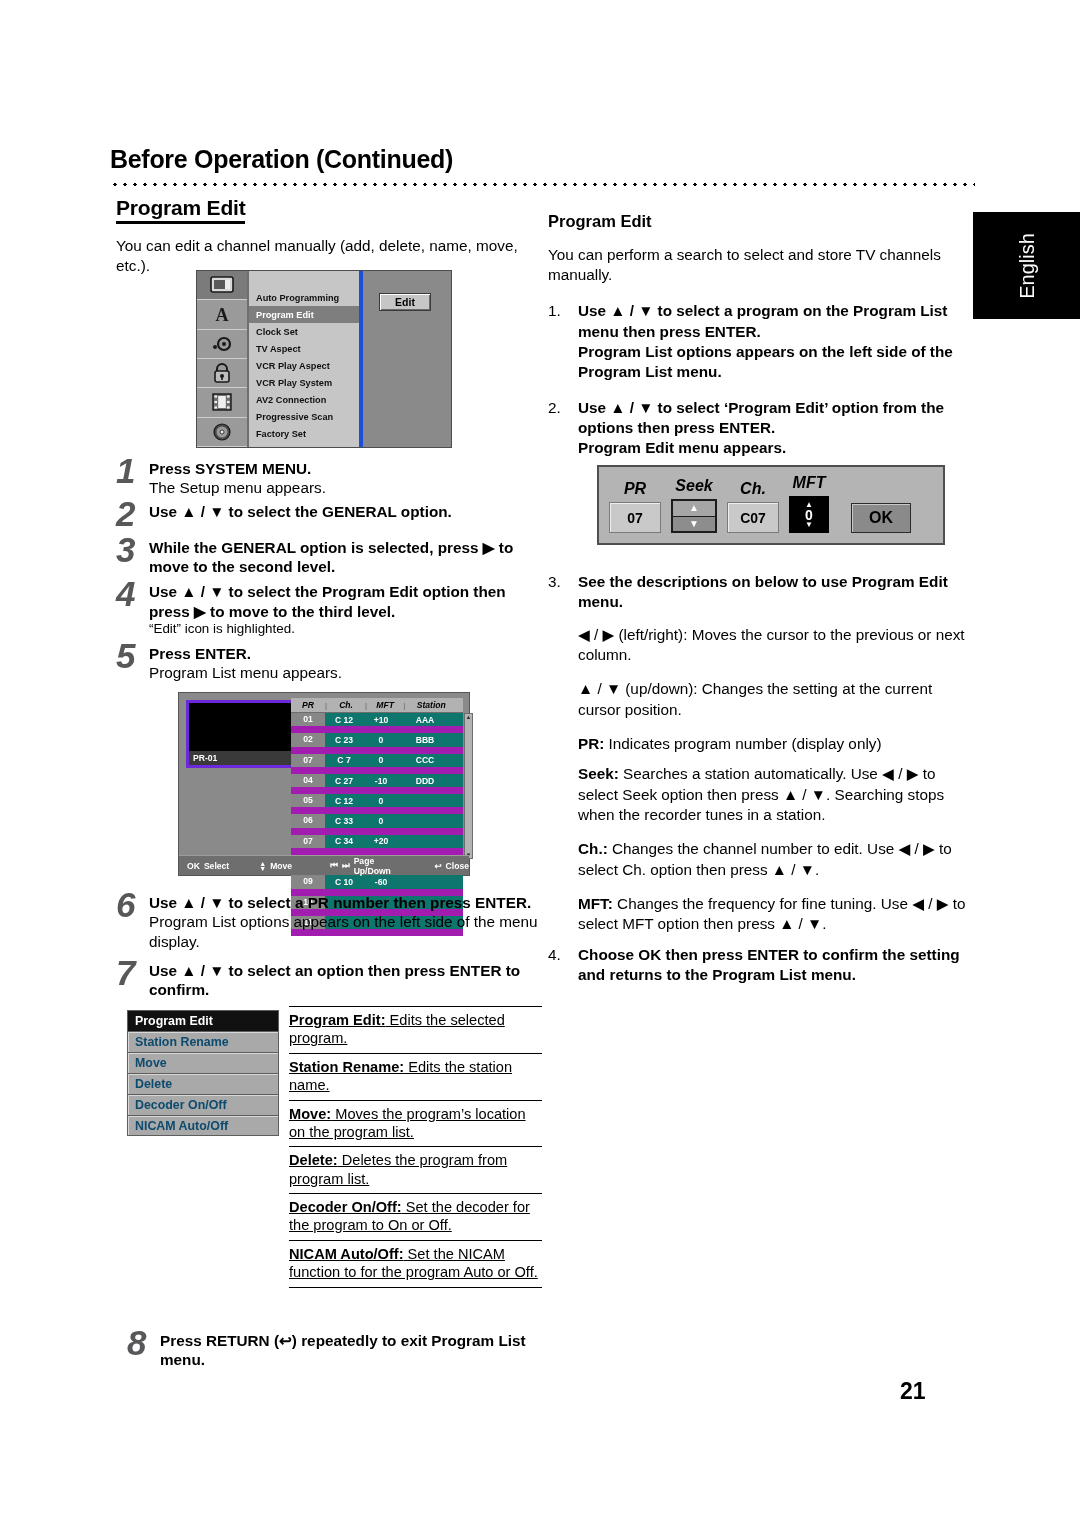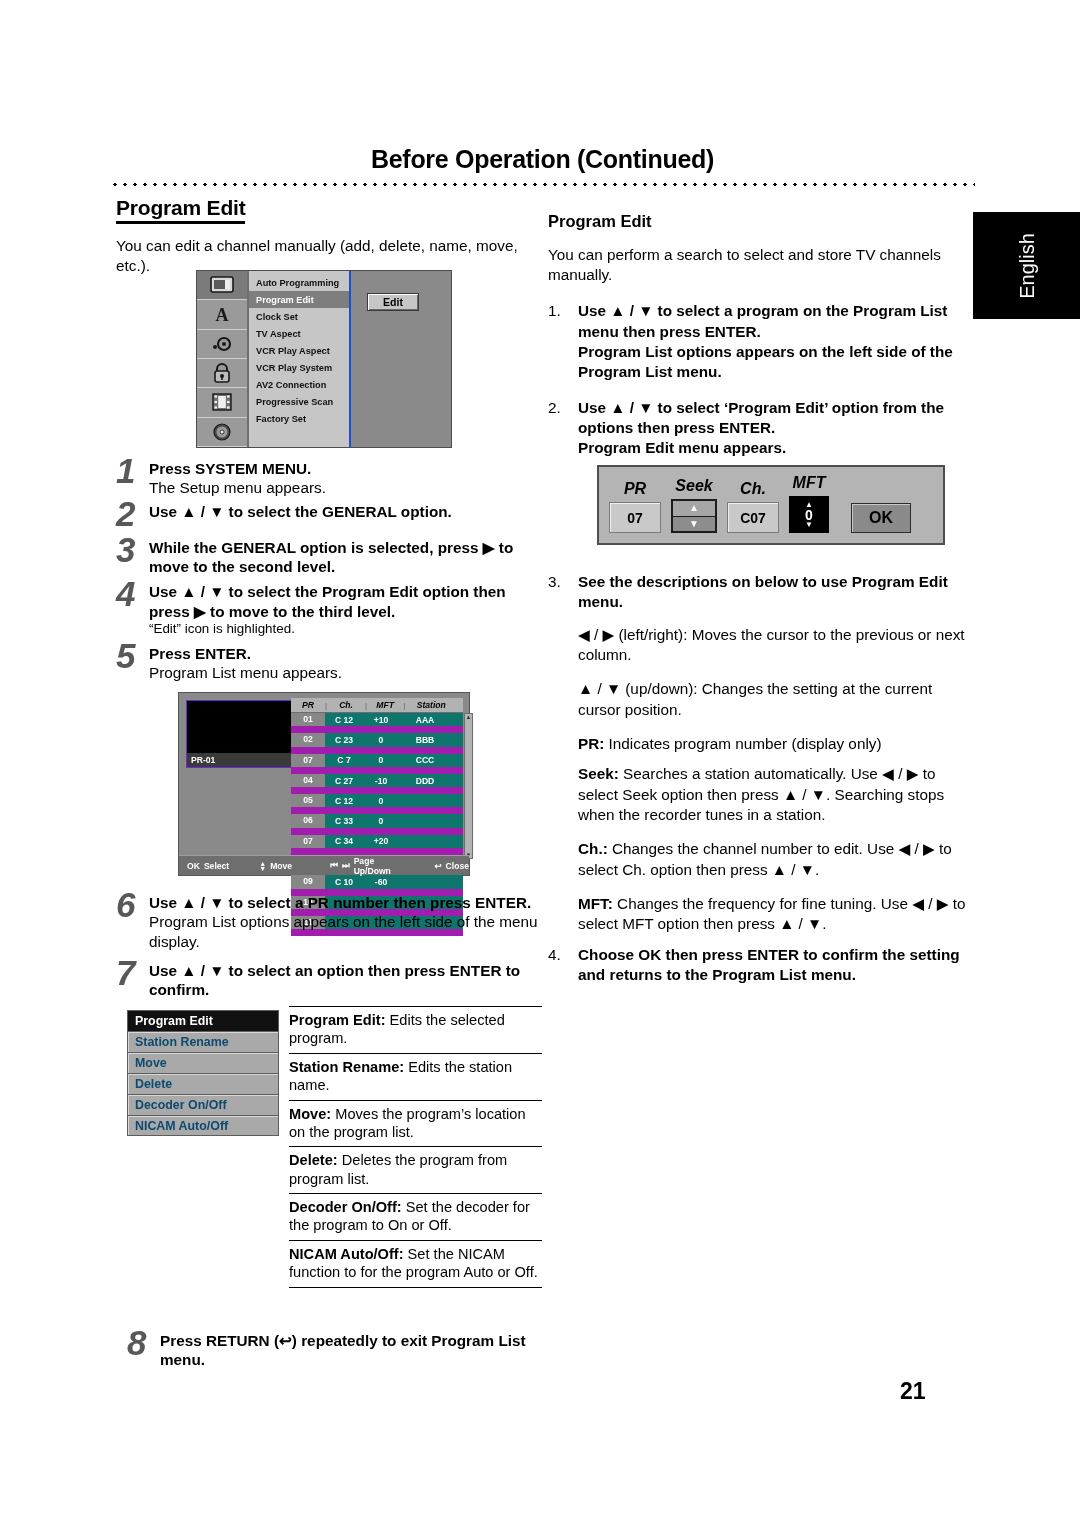--- a/index.html
+++ b/index.html
@@ -15,21 +15,21 @@
     color: #000;
     overflow: hidden;
   }
 
   
   .page-header {
     position: absolute;
     left: 110px;
     top: 145px;
     width: 865px;
-    text-align: center;
+    text-align: left;
   }
   .page-header .title {
     font-size: 25px;
     font-weight: bold;
     letter-spacing: -0.3px;
   }
   .dotted-rule {
     position: absolute;
     left: 110px;
     top: 182px;
@@ -158,24 +158,24 @@
     flex: 1;
     display: flex;
     align-items: center;
     justify-content: center;
     border-bottom: 1px solid #cfcfcf;
     position: relative;
   }
   .osd-icon.sel { background: #7b7b7b; }
   .osd-icon svg { display: block; }
   .osd-menu {
-    width: 102px;
+    width: 114px;
     background: #c6c6c6;
-    border-right: 2px solid #1d4ed8;
-    padding: 3px 0 0 0;
+    border-right: 4px solid #1d4ed8;
+    padding: 18px 0 0 0;
     box-sizing: border-box;
   }
   .osd-menu-item {
     font-size: 9.2px;
     font-weight: bold;
     color: #111;
     padding: 1px 0 1px 7px;
     line-height: 16.6px;
     height: 17px;
     box-sizing: border-box;
@@ -219,21 +219,21 @@
     border: 1px solid #555;
     box-sizing: border-box;
   }
   .osd-preview {
     position: absolute;
     left: 7px;
     top: 7px;
     width: 114px;
     height: 68px;
     background: #000;
-    border: 1px solid #6d28d9;
+    border: 3px solid #6d28d9;
     box-sizing: border-box;
   }
   .osd-preview .label {
     position: absolute;
     left: 0;
     bottom: 0;
     width: 100%;
     background: #3a3a3a;
     color: #fff;
     font-size: 8.6px;
@@ -430,21 +430,21 @@
     font-weight: bold;
     color: #0c4a6e;
     display: flex;
     align-items: center;
     padding-left: 7px;
     box-sizing: border-box;
   }
   .opt-item:last-child { border-bottom: 1px solid #5d5d5d; }
   .opt-item.sel { background: #111; color: #fff; box-shadow: none; }
 
-  .desc-list { flex: 1; margin-top: -4px; }
+  .desc-list { flex: 1; margin-top: -4px; text-decoration: underline; }
   .desc-item {
     border-top: 1.6px solid #000;
     padding: 4px 0 5px 0;
     font-size: 14.6px;
     line-height: 1.26;
   }
   .desc-item:last-child { border-bottom: 1.6px solid #000; }
   .desc-item b { font-weight: bold; }
 
   .step8 {

